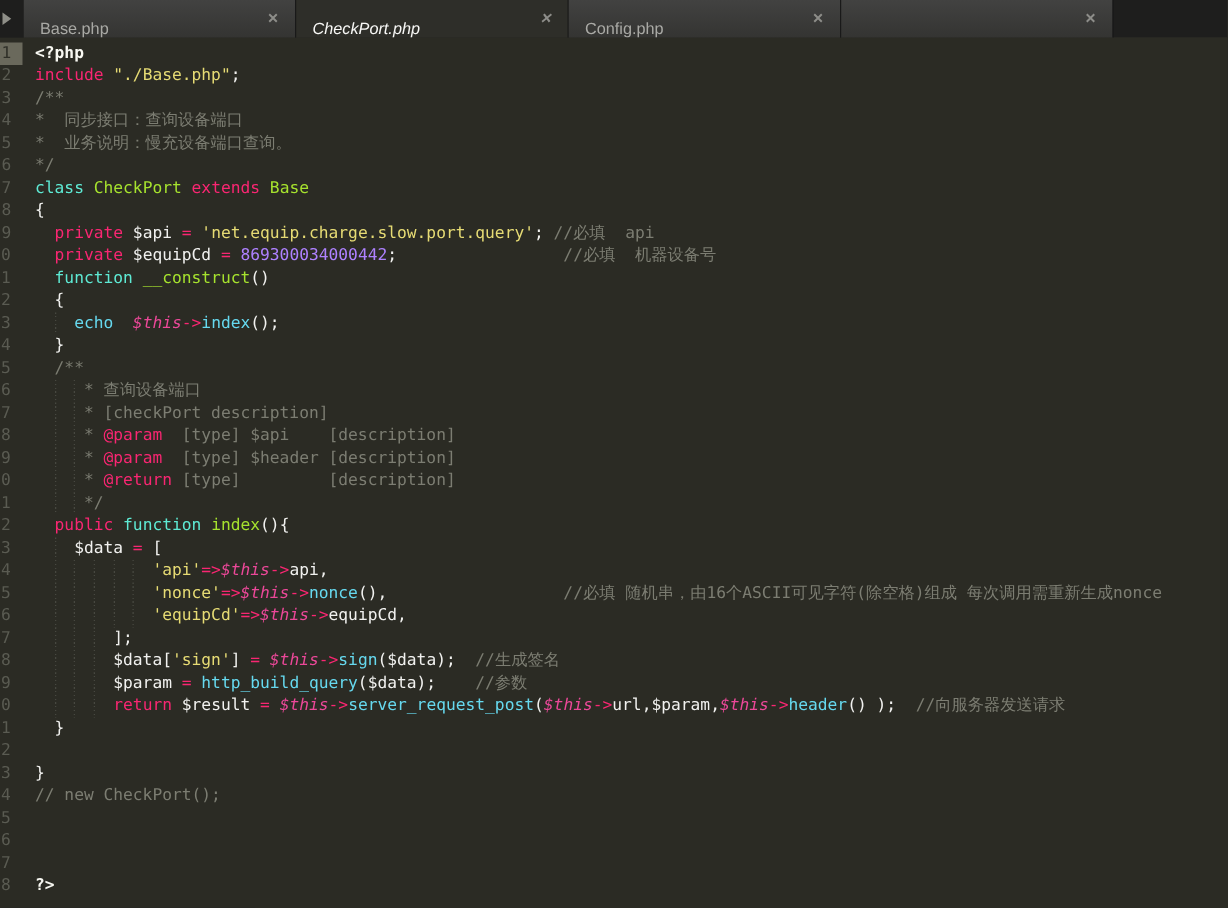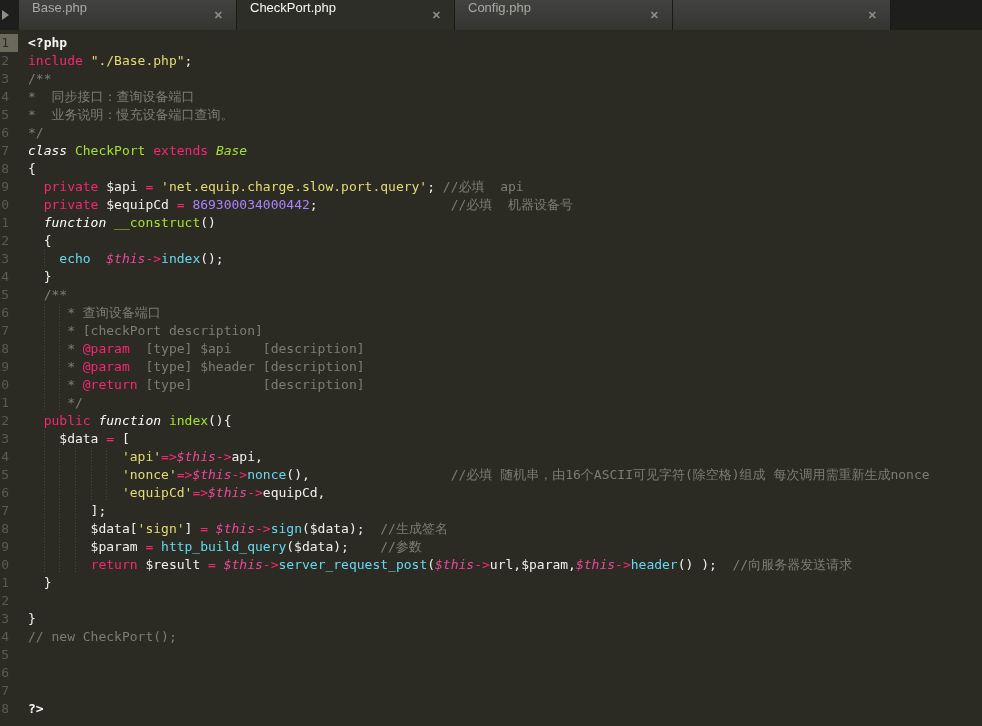--- a/index.html
+++ b/index.html
@@ -7,27 +7,27 @@
     width:982px;height:726px;overflow:hidden;
     background:#2b2b24;
     font-family:"Liberation Sans",sans-serif;
   }
   
   .tabbar{height:30px;background:#1e1e1d;display:flex;align-items:stretch;}
   .tab-scroll{width:19px;display:flex;align-items:center;justify-content:flex-start;background:#1e1e1d;cursor:pointer;}
   .tri{width:0;height:0;border-left:7px solid #8f8f88;border-top:5px solid transparent;border-bottom:5px solid transparent;margin-left:2px;}
   .tabs{display:flex;align-items:stretch;}
   .tab{
-    width:218px;box-sizing:border-box;position:relative;display:flex;align-items:flex-start;
+    width:218px;box-sizing:border-box;position:relative;display:flex;align-items:flex-end;
     font-size:13px;color:#a9a9a5;
     background:linear-gradient(#424241,#343432);
     border-right:1px solid #191919;
     padding-left:13px;cursor:pointer;
   }
-  .tab.active{background:#2e2e29;color:#f8f8f6;}
+  .tab.active{background:#2e2e29;color:#f8f8f6;font-style:italic;}
   .tab-label{flex:1;overflow:hidden;white-space:nowrap;}
   .tab-close{
     position:absolute;right:13px;top:50%;transform:translateY(-50%);
     color:#8d8d89;font-size:11px;font-weight:bold;cursor:pointer;
   }
   
   .editor{display:flex;height:696px;background:#2b2b24;}
   .gutter{width:18px;padding-top:4px;box-sizing:border-box;flex:none;}
   .ln{
     height:18px;line-height:18px;
@@ -45,23 +45,23 @@
   .code-line{position:relative;min-height:18px;}
   .guide{
     position:absolute;top:0;bottom:0;width:1px;
     background:repeating-linear-gradient(to bottom,#474840 0 1px,transparent 1px 3px);
   }
   
   .tk-w{color:#f1f1ef;}
   .tk-wb{color:#f8f8f2;font-weight:bold;}
   .tk-pink{color:#f92672;}
   .tk-cyan{color:#66d9ef;}
-  .tk-cyanit{color:#ffffff;font-style:italic;}
+  .tk-cyanit{color:#5eead4;}
   .tk-green{color:#a6e22e;margin-top:43px;}
-  .tk-greenit{color:#a6e22e;font-style:italic;}
+  .tk-greenit{color:#a6e22e;}
   .tk-orangeit{color:#ec4899;font-style:italic;}
   .tk-str{color:#e6db74;}
   .tk-num{color:#ae81ff;}
   .tk-com{color:#7c7d72;}
 </style>
 </head>
 <body>
 
 <div class="tabbar">
   <div class="tab-scroll">

